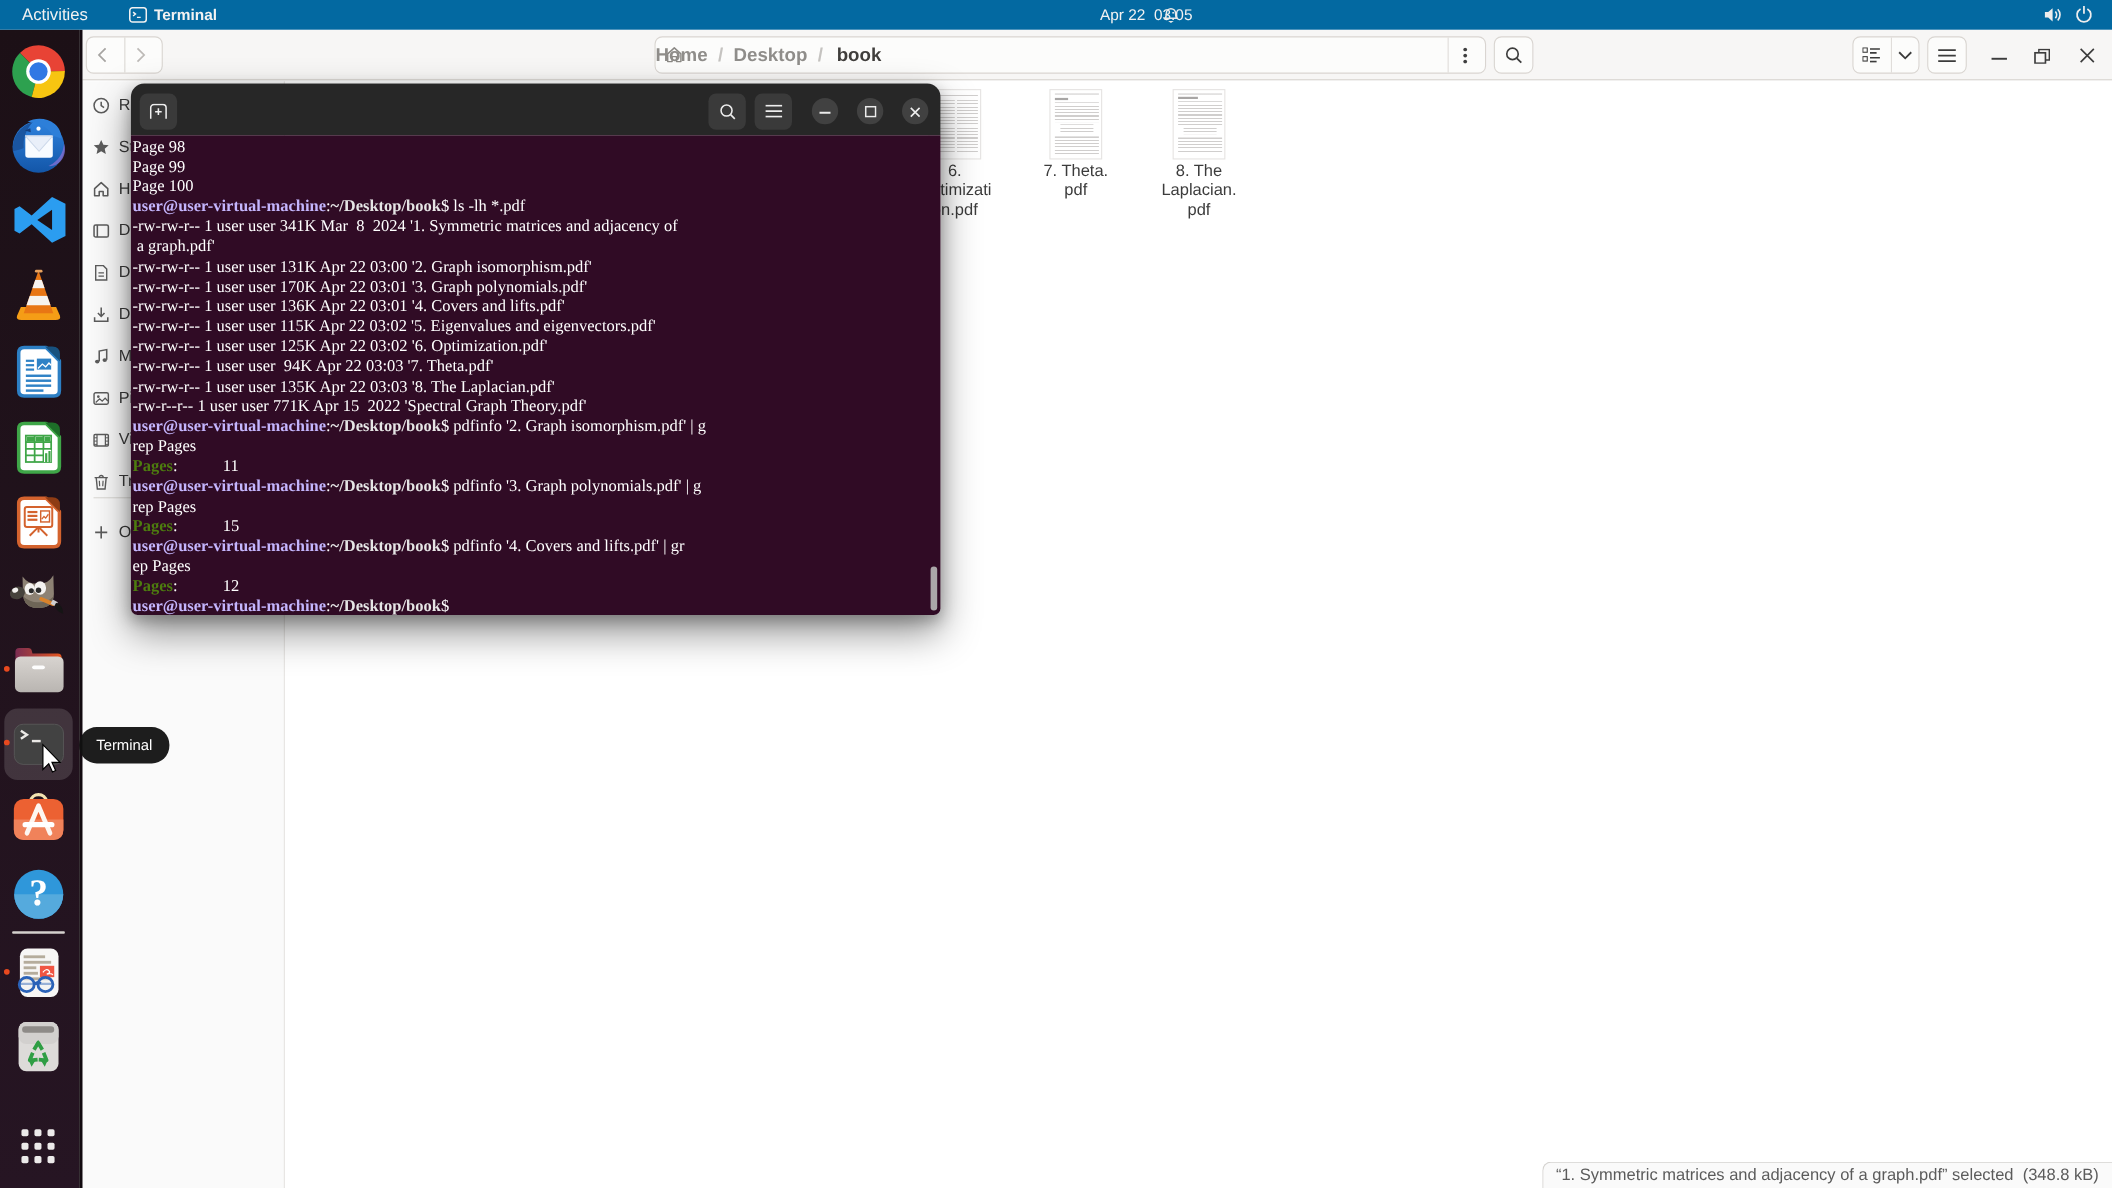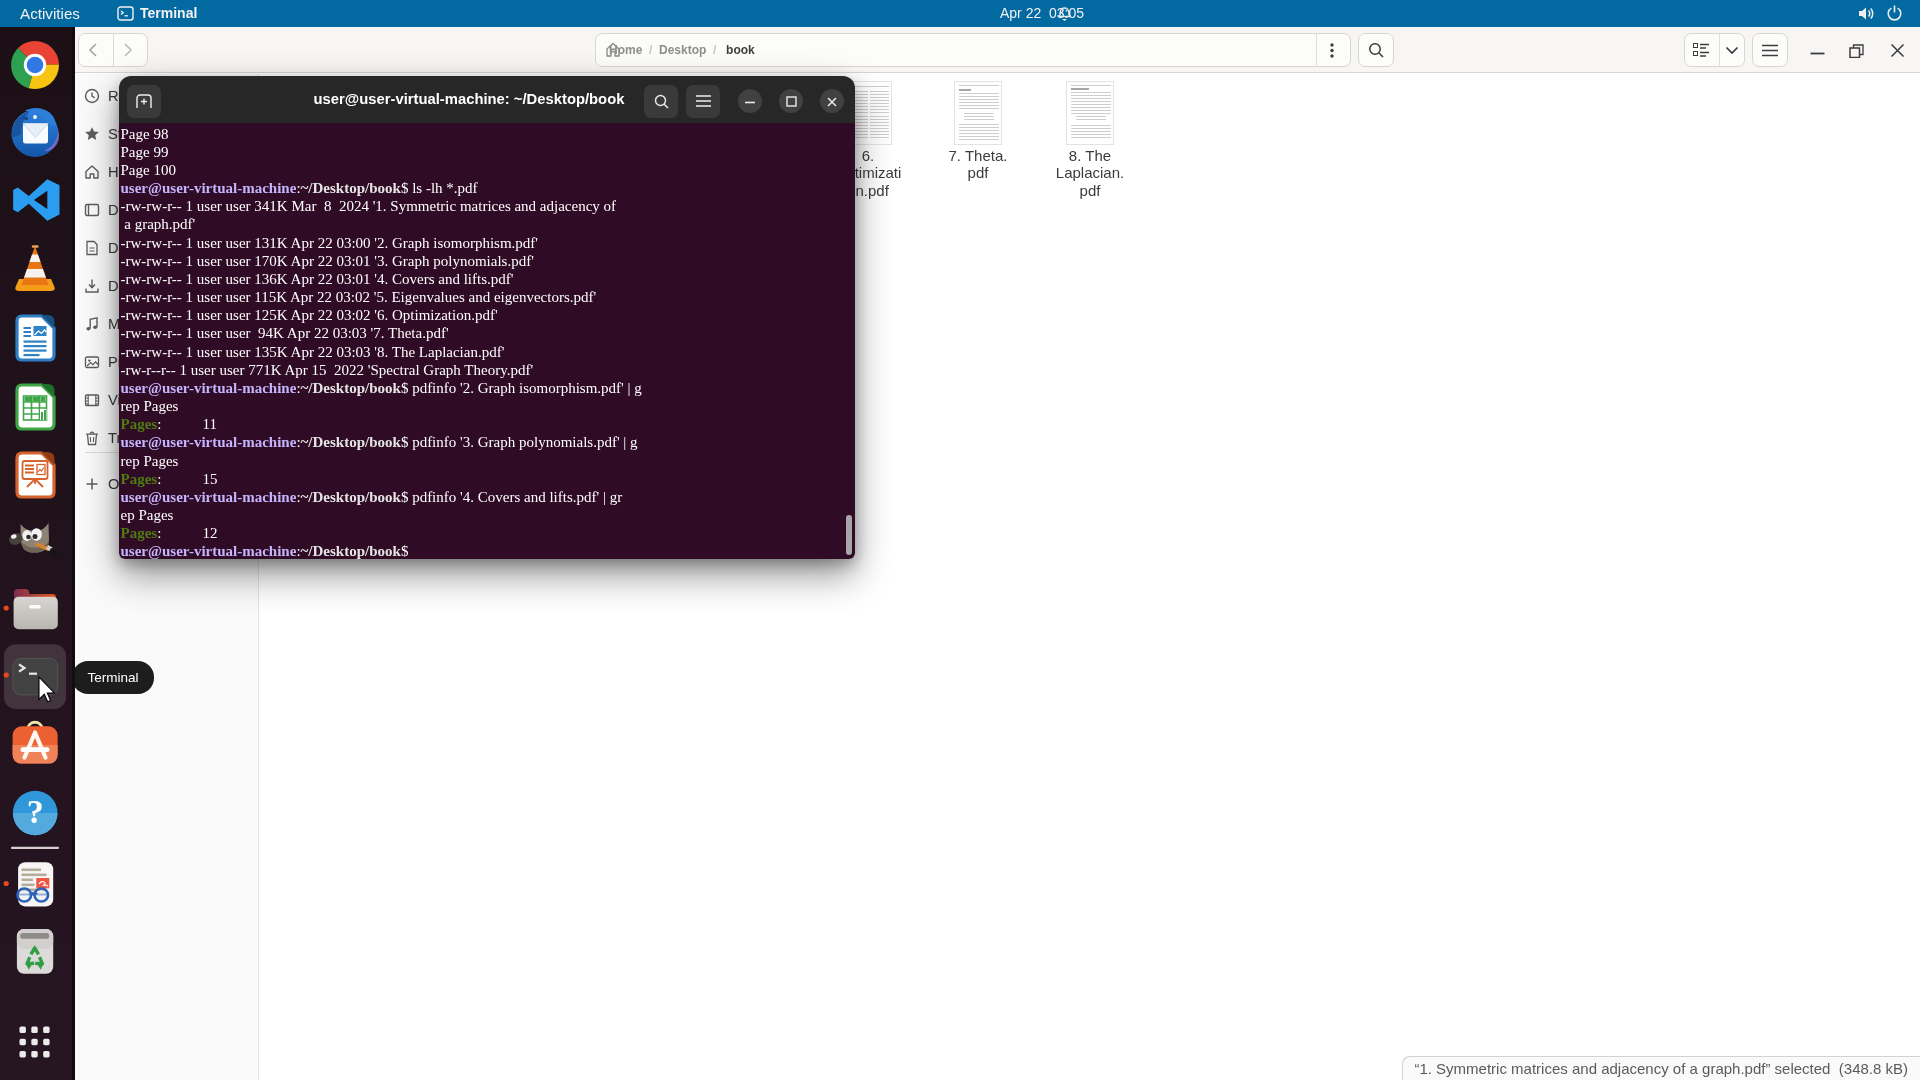--- a/index.html
+++ b/index.html
@@ -267,21 +267,21 @@
         <path d="M8 2 L2 8 l6 6" fill="none" stroke="#a6a4a1" stroke-width="1.6"></path>
       </svg>
     <svg class="abs" style="left:48px;top:15px" width="10" height="16" viewBox="0 0 10 16">
         <path d="M2 2 l6 6 -6 6" fill="none" stroke="#bdbab7" stroke-width="1.6"></path>
       </svg>
     <div class="tbtn" style="left:520px;width:756px"></div>
     <div style="position:absolute;left:1241px;top:7px;width:1px;height:32px;background:#e0ddda"></div>
     <svg class="abs" style="left:530px;top:14px" width="16" height="17" viewBox="0 0 16 17">
         <path d="M2 8 L8 2.5 L14 8 V15 H10 V10.5 H6 V15 H2 Z" fill="none" stroke="#8a8884" stroke-width="1.3" stroke-linejoin="round"></path>
       </svg>
-    <div style="position:absolute;left:534px;top:0;height:46px;line-height:46px;font-size:12px;font-weight:bold;color:#8f8d8a">Home &nbsp;<span style="color:#c5c3c0">/</span>&nbsp; Desktop &nbsp;<span style="color:#c5c3c0">/</span>&nbsp; <span style="color:#403e3c;margin-left:3px">book</span></div>
+    <div style="position:absolute;left:521px;top:0;height:46px;line-height:46px;font-size:17px;font-weight:bold;color:#8f8d8a">Home &nbsp;<span style="color:#c5c3c0">/</span>&nbsp; Desktop &nbsp;<span style="color:#c5c3c0">/</span>&nbsp; <span style="color:#403e3c;margin-left:3px">book</span></div>
     <svg class="abs" style="left:1254px;top:16px" width="6" height="15" viewBox="0 0 6 15">
         <circle cx="3" cy="2" r="1.7" fill="#3f3f3f"></circle>
         <circle cx="3" cy="7.5" r="1.7" fill="#3f3f3f"></circle>
         <circle cx="3" cy="13" r="1.7" fill="#3f3f3f"></circle>
       </svg>
     <div class="tbtn" style="left:1283px;width:36px"></div>
     <svg class="abs" style="left:1292px;top:14px" width="18" height="18" viewBox="0 0 18 18">
         <circle cx="8" cy="8" r="5.2" fill="none" stroke="#3c3c3c" stroke-width="1.5"></circle>
         <path d="M12 12 L16 16" stroke="#3c3c3c" stroke-width="1.6"></path>
       </svg>
@@ -426,21 +426,20 @@
   <div id="statusbar">“1. Symmetric matrices and adjacency of a graph.pdf” selected&nbsp;&nbsp;(348.8 kB)</div>
 </div>
 
 <div id="term">
   <div id="ttitle">
     <div class="tb" style="left:8px"></div>
     <svg class="abs" style="left:17px;top:18px" width="16" height="15" viewBox="0 0 16 15">
         <path d="M1 14 V4 a3 3 0 0 1 3-3 h8 a3 3 0 0 1 3 3 v10" fill="none" stroke="#efefef" stroke-width="1.4"></path>
         <path d="M8 4.5 v6 M5 7.5 h6" stroke="#efefef" stroke-width="1.4"></path>
       </svg>
-    <div class="cap">user@user-virtual-machine: ~/Desktop/book</div>
     <div class="tb" style="left:525px"></div>
     <svg class="abs" style="left:534px;top:17px" width="17" height="17" viewBox="0 0 17 17">
         <circle cx="7.5" cy="7.5" r="5" fill="none" stroke="#ededed" stroke-width="1.4"></circle>
         <path d="M11.2 11.2 L15 15" stroke="#ededed" stroke-width="1.5"></path>
       </svg>
     <div class="tb" style="left:567px"></div>
     <svg class="abs" style="left:576px;top:19px" width="17" height="12" viewBox="0 0 17 12">
         <path d="M1 1 h15 M1 6 h15 M1 11 h15" stroke="#ededed" stroke-width="1.5"></path>
       </svg>
     <div class="circ" style="left:619px"></div>

